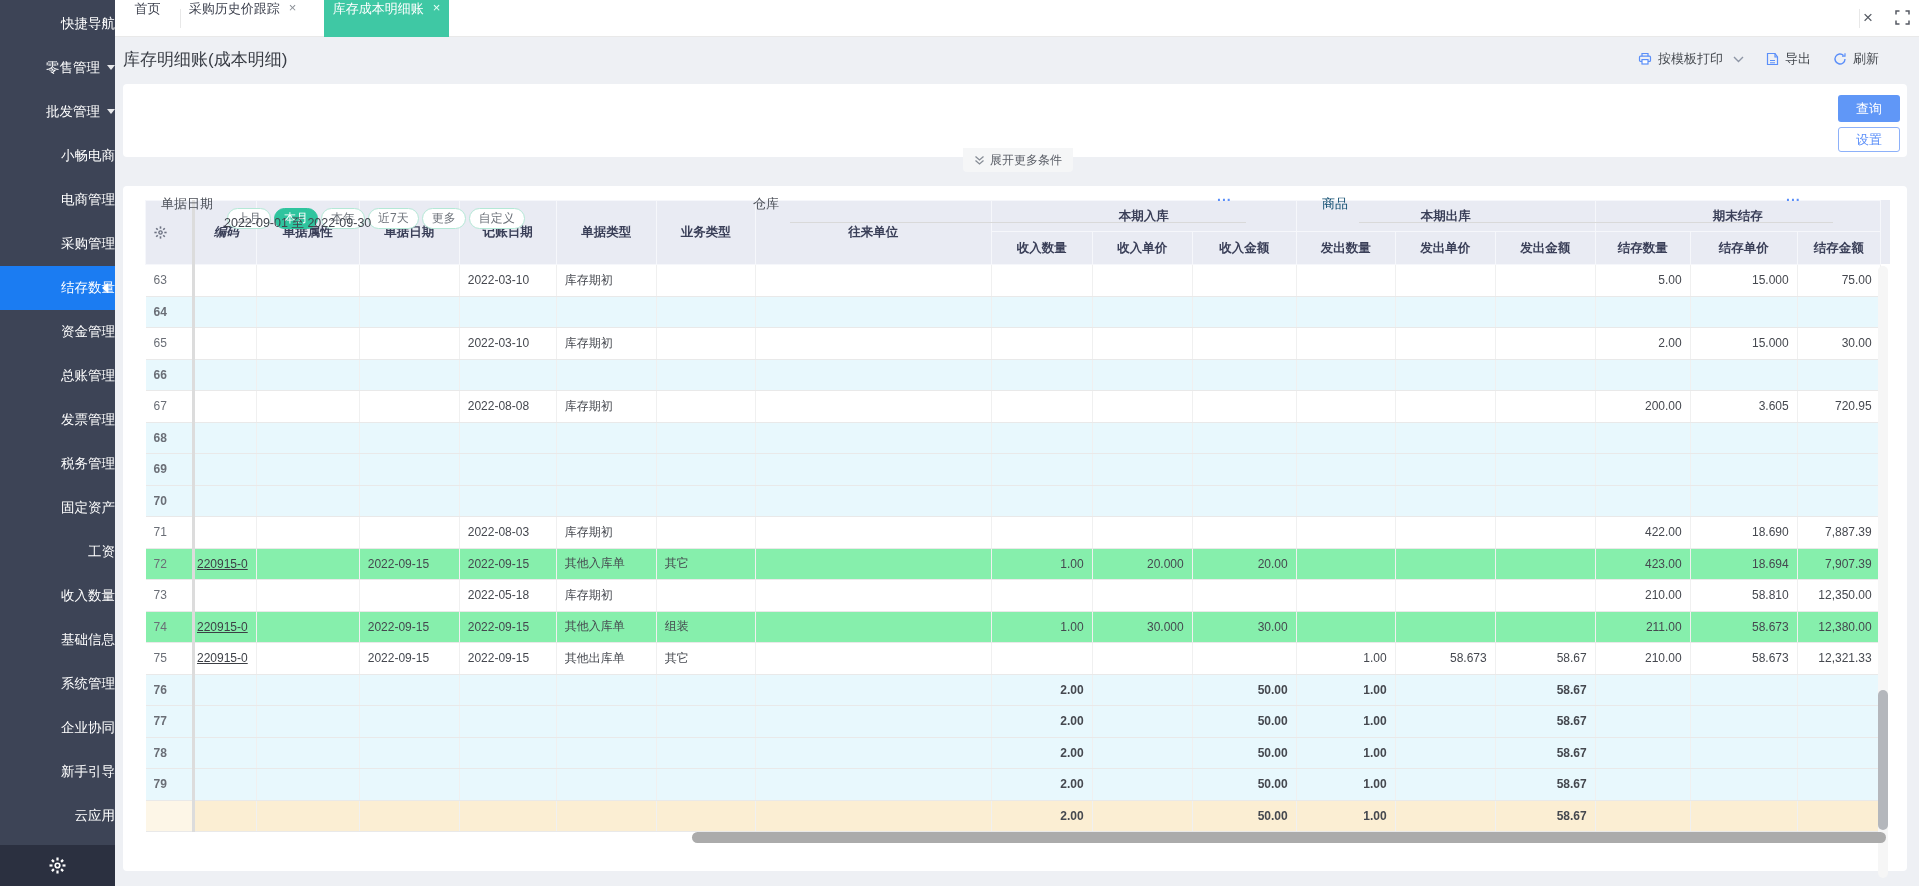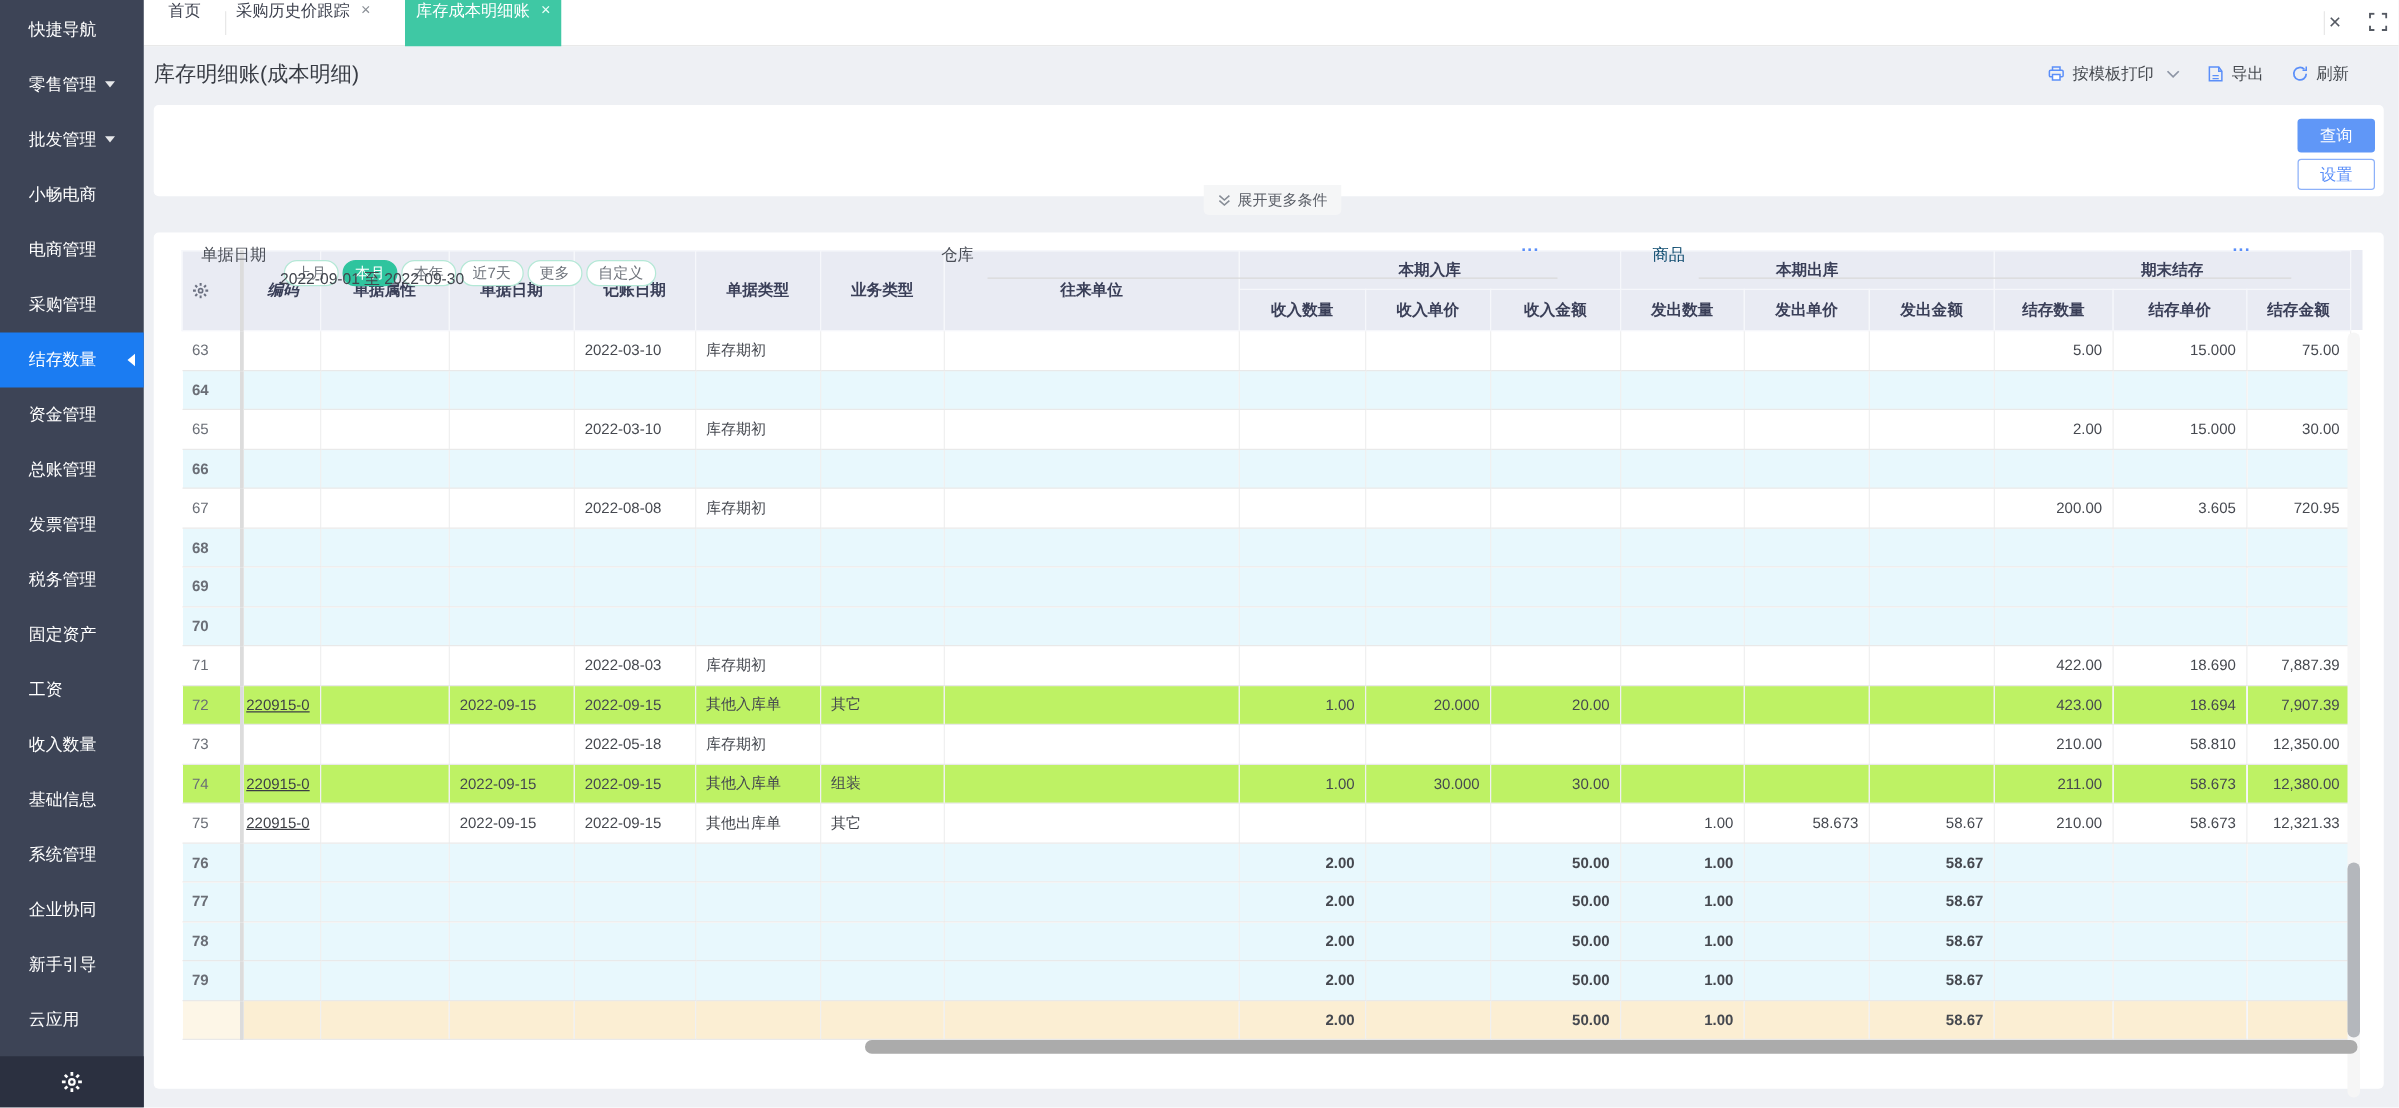--- a/index.html
+++ b/index.html
@@ -2,21 +2,21 @@
 <html><head>
 <meta charset="utf-8">
 <style>
   * { margin:0; padding:0; box-sizing:border-box; }
   html,body { width:1919px; height:886px; overflow:hidden; }
   body { position:relative; background:#eef0f4; font-family:"Liberation Sans","DejaVu Sans",sans-serif; color:#40434b; }
 
   
   #sidebar { position:absolute; left:0; top:0; width:115px; height:886px; background:#3d4456; z-index:5; }
   #sidebar .items { padding-top:2px; }
-  .side-item { height:44px; line-height:44px; padding-left:23px; color:#fff; font-size:13.5px; cursor:pointer; position:relative; white-space:nowrap; }
+  .side-item { height:44px; line-height:44px; padding-left:23px; color:#fff; font-size:13.5px; cursor:pointer; position:relative; white-space:nowrap;text-align:right; }
   .side-item .caret { display:inline-block; width:0; height:0; border-left:4.5px solid transparent; border-right:4.5px solid transparent; border-top:5px solid rgba(255,255,255,.88); margin-left:7px; vertical-align:2px; }
   .side-item.active { background:#1b7cf2; }
   .side-item.active::after { content:""; position:absolute; right:7px; top:17px; width:0; height:0; border-top:5px solid transparent; border-bottom:5px solid transparent; border-right:6px solid #fff; }
   #side-gear-strip { position:absolute; left:0; bottom:0; width:115px; height:41px; background:#2b3040; display:flex; align-items:center; justify-content:center; }
 
   
   #tabbar { position:absolute; left:115px; top:0; width:1804px; height:37px; background:#fff; border-bottom:1px solid #e9e9e9; z-index:4; }
   .tab { position:absolute; top:0; height:37px; display:flex; align-items:flex-start; justify-content:center; font-size:13px; color:#3f4350; cursor:pointer; }
   .tab .tclose { margin-left:9px; font-size:13px; color:#8b9097; }
   .tab.active { background:#3fc8a4; color:#fff; }
@@ -53,21 +53,21 @@
   #grid { position:absolute; left:22px; top:14px; border-collapse:collapse; table-layout:fixed; }
   #grid th { background:#e9ebf3; color:#3a3f58; font-size:12.5px; font-weight:bold; border:1px solid #f6f7fb; }
   #grid thead tr:first-child { height:31px; }
   #grid thead tr:last-child { height:33px; }
   #grid td { font-size:12px; border-bottom:1px solid #e9e9e9; border-right:1px solid #f0f0f0; height:31.5px; padding:0 8px; white-space:nowrap; overflow:hidden; color:#45484f; }
   #grid td.num { text-align:right; }
   #grid td.ctr { text-align:left; color:#6a6e76; }
   #grid td.lft { text-align:left; }
   tr.bg-w td { background:#fff; }
   tr.bg-b td { background:#e8f8fd; }
-  tr.bg-g td { background:#bef264; }
+  tr.bg-g td { background:#86efac; }
   tr.bg-t td { background:#fbeed3; border-top:1px solid #f3ddb0; border-bottom:1px solid #f3ddb0; }
   tr.bg-t td:first-child { background:#fdf6e7; }
   tr.bold td { font-weight:bold; color:#24262b; }
   tr.bg-b td:first-child { font-weight:bold; color:#24262b; }
   .code-link { text-decoration:underline; color:#3c3f45; cursor:pointer; }
   .frozen-split { border-left:3px solid #dcdcdc !important; }
   th.gear-cell { text-align:left; padding-left:8px; }
   #hdr-gutter { position:absolute; left:1750px; top:14px; width:17px; height:64px; background:#e9ebf3; }
   #vscroll { position:absolute; left:1755px; top:80px; width:10px; height:612px; background:#f6f6f6; border-radius:5px; }
   #vscroll .thumb { position:absolute; left:0; top:424px; width:10px; height:140px; background:#b4b7bc; border-radius:5px; }

